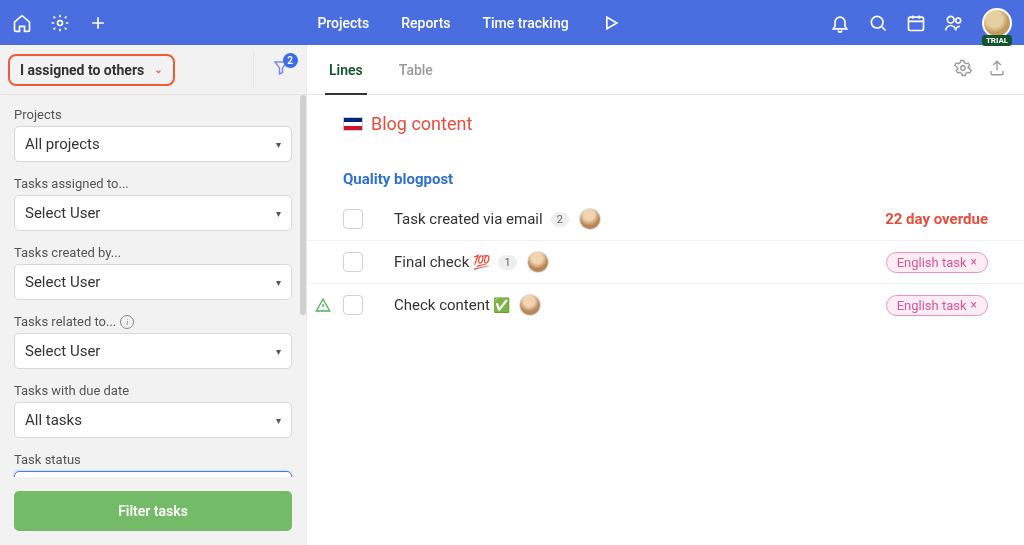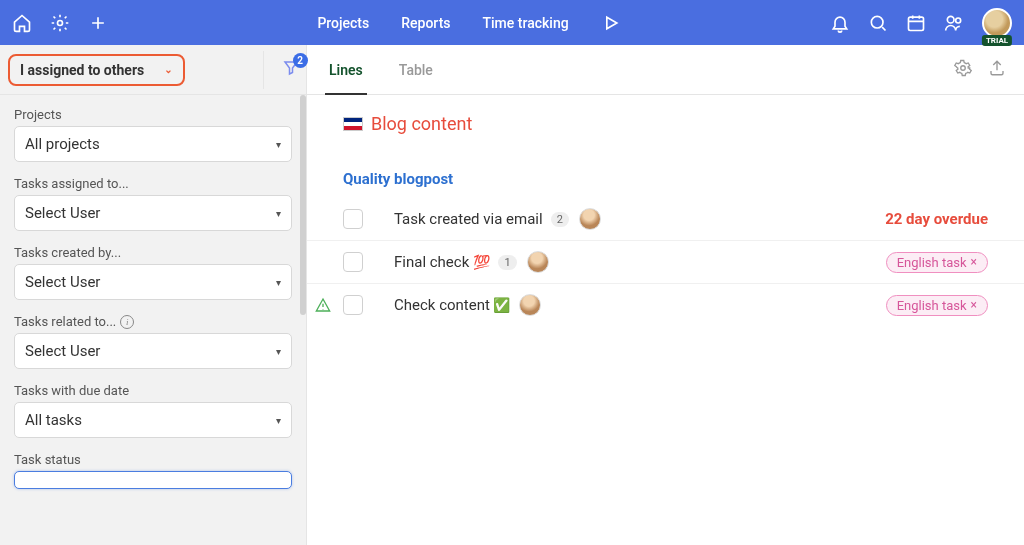--- a/index.html
+++ b/index.html
@@ -11,21 +11,21 @@
 .topbar .nav-item { color: #fff; font-weight: 500; cursor: pointer; }
 .top-icon { width: 20px; height: 20px; display: flex; align-items: center; justify-content: center; cursor: pointer; }
 .top-icon svg { stroke: #fff; fill: none; stroke-width: 2; }
 .avatar-wrap { position: relative; }
 .avatar { width: 30px; height: 30px; border-radius: 50%; background: radial-gradient(circle at 40% 35%, #e6cfa0 35%, #c29a5b 60%); border: 2px solid #fff; }
 .trial { position: absolute; bottom: -8px; left: 50%; transform: translateX(-50%); background: #14532d; color: #fff; font-size: 8px; padding: 1px 4px; border-radius: 3px; font-weight: 700; }
 
 .body-wrap { display: flex; height: calc(100% - 45px); }
 
 .filterbar { height: 50px; border-bottom: 1px solid #e5e5e5; display: flex; align-items: center; }
-.filter-drop { margin-left: 8px; border: 2px solid #ec5b33; border-radius: 8px; padding: 6px 10px; font-weight: 700; display: flex; align-items: center; gap: 20px; cursor: pointer; }
+.filter-drop { margin-left: 8px; border: 2px solid #ec5b33; border-radius: 8px; padding: 6px 10px; font-weight: 700; display: flex; align-items: center; gap: 10px; cursor: pointer; }
 .filter-drop .chev { color: #ec5b33; font-size: 10px; }
 .filter-divider { width: 1px; height: 38px; background: #e5e5e5; margin-left: 78px; }
 .funnel-wrap { position: relative; margin-left: 18px; cursor: pointer; }
 .funnel-wrap svg { width: 18px; height: 18px; stroke: #7b8cee; fill: none; stroke-width: 2; }
 .badge { position: absolute; top: -6px; right: -8px; background: #3b6de6; color: #fff; font-size: 10px; width: 15px; height: 15px; border-radius: 50%; display: flex; align-items: center; justify-content: center; font-weight: 600; }
 
 .sidebar { width: 307px; background: #f2f2f2; border-right: 1px solid #e5e5e5; height: 100%; position: relative; display: flex; flex-direction: column; }
 .sidebar-scroll { padding: 12px 14px 0 14px; flex: 1; overflow: hidden; }
 .scrollbar-fake { position: absolute; right: 0; top: 50px; width: 6px; height: 220px; background: #d0d0d0; border-radius: 3px; }
 .field-label { font-size: 13px; color: #555; margin-bottom: 4px; display: flex; align-items: center; gap: 4px; }
@@ -172,20 +172,21 @@
 
       <div class="field-label">Tasks with due date</div>
       <div class="select-box">
           <span>All tasks</span>
           <span class="caret">▾</span>
         </div>
 
       <div class="field-label">Task status</div>
       <div class="select-box focused"></div>
     </div>
+    <div class="filter-btn">Filter tasks</div>
     <div class="scrollbar-fake"></div>
   </div>
 
   <div class="main">
     <div class="tabs-row">
       <div class="tab active">Lines</div>
       <div class="tab">Table</div>
       <div class="tabs-right">
         <span><svg viewBox="0 0 24 24">
               <circle cx="12" cy="12" r="3"></circle>

